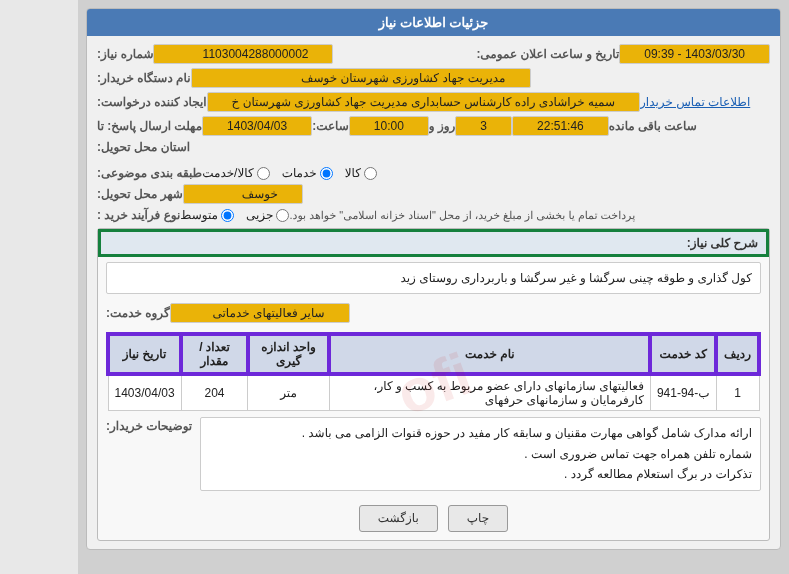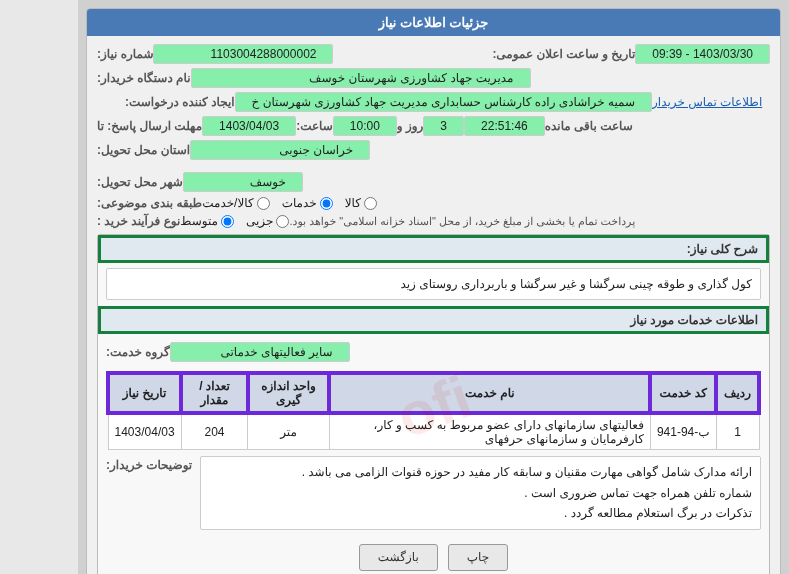--- a/index.html
+++ b/index.html
@@ -27,23 +27,23 @@
       text-align: center;
       padding: 6px 10px;
       font-size: 13px;
       font-weight: bold;
       border-radius: 3px 3px 0 0;
     }
     .card-body {
       padding: 8px 10px;
     }
     .value-box {
-      background: #86efac;
+      background: #eab308;
       border: 1px solid #ccc;
-      padding: 2px 16px;
+      padding: 2px 24px;
       min-height: 20px;
       display: inline-block;
       min-width: 120px;
       border-radius: 2px;
       font-size: 12px;
     }
     .value-box.full { min-width: 340px; }
     .value-box.medium { min-width: 180px; }
     .blue-link {
       color: #1a5fb4;
@@ -175,63 +175,62 @@
         <span style="flex:1;"></span>
         <span class="inline-label">تاریخ و ساعت اعلان عمومی:</span>
         <span class="value-box">1403/03/30 - 09:39</span>
       </div>
 
       <div class="row-flex" style="margin-bottom:4px;">
         <span class="inline-label">نام دستگاه خریدار:</span>
         <span class="value-box full">مدیریت جهاد کشاورزی شهرستان خوسف</span>
       </div>
 
-      <div class="row-flex" style="margin-bottom:4px;margin-left:28px;">
+      <div class="row-flex" style="margin-bottom:4px;">
         <span class="inline-label">ایجاد کننده درخواست:</span>
         <span class="value-box" style="min-width:300px;">سمیه خراشادی راده کارشناس حسابداری مدیریت جهاد کشاورزی شهرستان خ</span>
         <span class="blue-link">اطلاعات تماس خریدار</span>
       </div>
 
       <div class="row-flex" style="margin-bottom:4px;">
         <span class="inline-label">مهلت ارسال پاسخ: تا</span>
         <span class="value-box small" style="min-width:90px;">1403/04/03</span>
         <span class="inline-label">ساعت:</span>
         <span class="value-box" style="min-width:60px;">10:00</span>
         <span class="inline-label">روز و</span>
         <span class="value-box" style="min-width:30px;">3</span>
         <span class="value-box" style="min-width:80px;">22:51:46</span>
         <span class="inline-label">ساعت باقی مانده</span>
       </div>
 
       <div class="row-flex" style="margin-bottom:12px;">
         <span class="inline-label">استان محل تحویل:</span>
-        <span class="value-box medium">خراسان جنوبی</span>
+      </div>
+
+      <div class="row-flex" style="margin-bottom:4px;">
+        <span class="inline-label">طبقه بندی موضوعی:</span>
+        <div class="radio-group">
+          <div class="radio-item">
+            <span>کالا/خدمت</span>
+            <input type="radio" name="tabaqe" value="kala_khadamat" style="">
+          </div>
+          <div class="radio-item">
+            <span>خدمات</span>
+            <input type="radio" name="tabaqe" value="khadamat" checked="" style="">
+          </div>
+          <div class="radio-item">
+            <span>کالا</span>
+            <input type="radio" name="tabaqe" value="kala" style="">
+          </div>
+        </div>
       </div>
 
       <div class="row-flex" style="margin-bottom:4px;">
         <span class="inline-label">شهر محل تحویل:</span>
         <span class="value-box">خوسف</span>
-      </div>
-
-      <div class="row-flex" style="margin-bottom:4px;">
-        <span class="inline-label">طبقه بندی موضوعی:</span>
-        <div class="radio-group">
-          <div class="radio-item">
-            <span>کالا/خدمت</span>
-            <input type="radio" name="tabaqe" value="kala_khadamat" style="">
-          </div>
-          <div class="radio-item">
-            <span>خدمات</span>
-            <input type="radio" name="tabaqe" value="khadamat" checked="" style="">
-          </div>
-          <div class="radio-item">
-            <span>کالا</span>
-            <input type="radio" name="tabaqe" value="kala" style="">
-          </div>
-        </div>
       </div>
 
       <div class="row-flex" style="margin-bottom:2px;">
         <span class="inline-label">نوع فرآیند خرید :</span>
         <div class="radio-group">
           <div class="radio-item">
             <span>متوسط</span>
             <input type="radio" name="farayand" value="motawaset" checked="" style="">
           </div>
           <div class="radio-item">
@@ -245,23 +244,20 @@
       <div class="lower-section">
         <div class="watermark">ofi</div>
 
         <div class="section-title">
           <span>شرح کلی نیاز:</span>
         </div>
         <div style="padding: 0 8px 6px 8px;">
           <div class="description-box">کول گذاری و طوقه چینی سرگشا و غیر سرگشا و باربرداری روستای زید</div>
         </div>
 
-        <div class="section-title">
-          <span>اطلاعات خدمات مورد نیاز</span>
-        </div>
 
         <div class="row-flex" style="padding: 3px 8px 5px 8px;">
           <span class="inline-label">گروه خدمت:</span>
           <span class="value-box medium">سایر فعالیتهای خدماتی</span>
         </div>
 
         <div style="padding: 0 8px 6px 8px;">
           <table class="summary-table">
             <thead>
               <tr>

